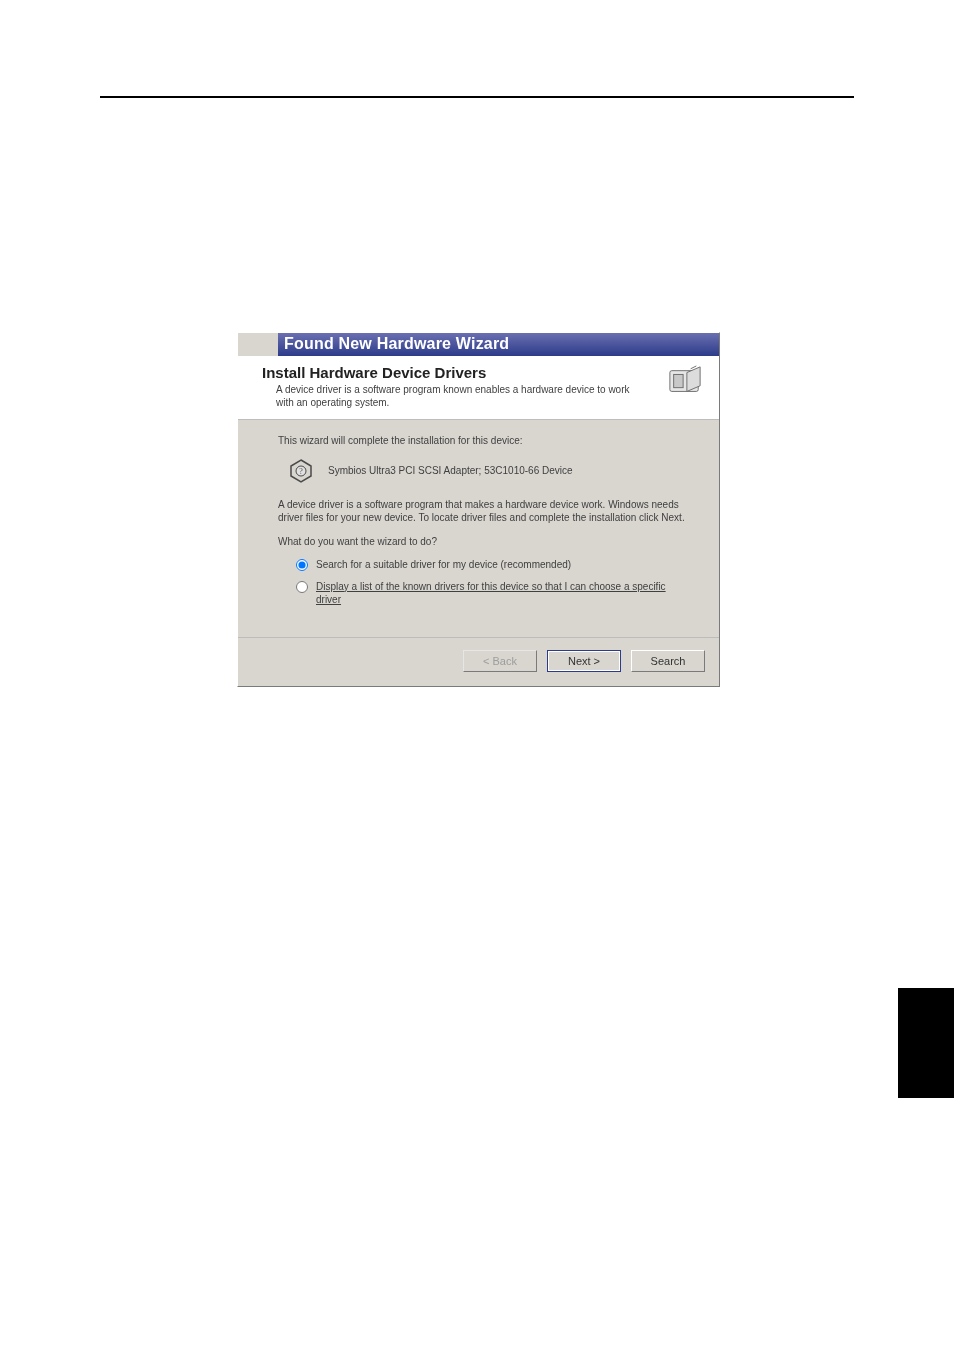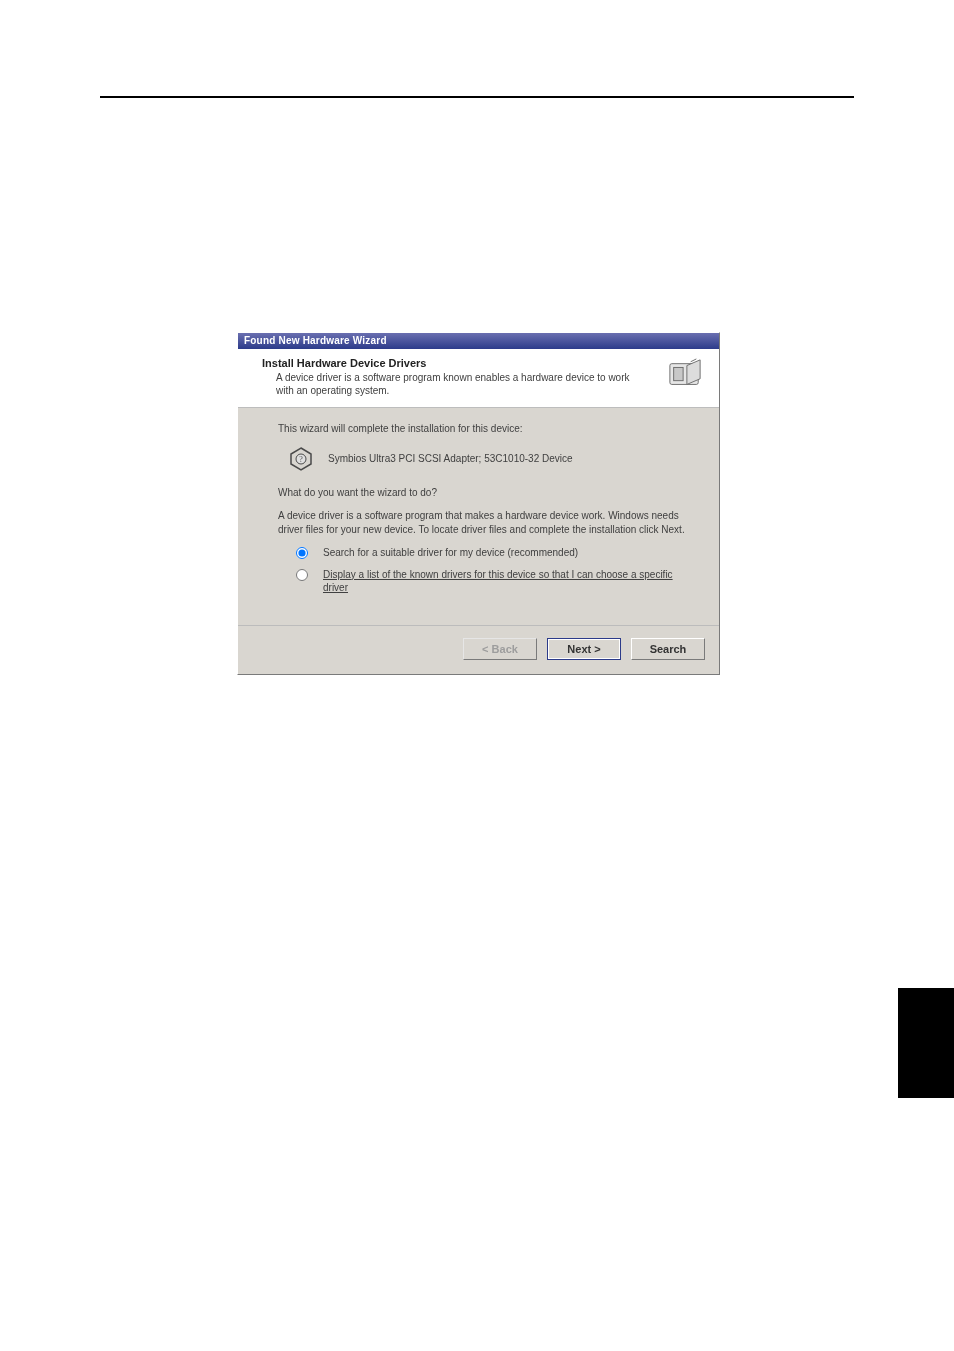--- a/index.html
+++ b/index.html
@@ -32,37 +32,38 @@
     border-right: 1px solid #7a7a7a;
     border-bottom: 1px solid #7a7a7a;
     font-family: Tahoma, Arial, sans-serif;
     font-size: 10px;
     color: #3a3a3a;
   }
   .titlebar {
     background: linear-gradient(#6a6fb0, #2c3b8a);
     color: #fff;
     font-weight: bold;
-    font-size: 10px;
+    font-size: 16px;
     padding: 2px 6px 3px 6px;
     letter-spacing: 0.2px;
+    margin-left: 40px;
   }
   .header {
     background: #fff;
     padding: 8px 10px 10px 24px;
     border-bottom: 1px solid #bdbdbd;
     display: flex;
     align-items: flex-start;
   }
   .header-text {
     flex: 1;
   }
   .header-title {
     font-weight: bold;
-    font-size: 11px;
+    font-size: 15px;
     color: #222;
   }
   .header-sub {
     margin: 3px 0 0 14px;
     color: #404040;
     line-height: 1.25;
     max-width: 370px;
   }
   .header-icon {
     width: 36px;
@@ -93,21 +94,21 @@
     align-items: center;
     justify-content: center;
   }
   .device-icon svg { width: 26px; height: 26px; }
   .radio-group {
     margin: 4px 0 0 18px;
   }
   .radio-row {
     display: flex;
     align-items: flex-start;
-    gap: 15px;
+    gap: 8px;
     margin-bottom: 8px;
   }
   .radio-row input[type="radio"] {
     margin: 1px 0 0 0;
     width: 12px;
     height: 12px;
   }
   .radio-label {
     max-width: 360px;
   }
@@ -127,21 +128,20 @@
     height: 22px;
     font-family: Tahoma, Arial, sans-serif;
     font-size: 11px;
     color: #333;
     background: #d9d6d0;
     border-top: 1px solid #fff;
     border-left: 1px solid #fff;
     border-right: 1px solid #7a7a7a;
     border-bottom: 1px solid #7a7a7a;
     cursor: pointer;
-    font-weight: bold;
   }
   .win-button.default {
     border: 1.5px solid #2c3b8a;
     box-shadow: inset 0 0 0 1px #fff;
   }
   .win-button.disabled {
     color: #9d9d9d;
     border-top-color: #e6e6e6;
     border-left-color: #e6e6e6;
   }
@@ -184,26 +184,26 @@
       <p>This wizard will complete the installation for this device:</p>
 
       <div class="device-row">
         <div class="device-icon">
           <svg viewBox="0 0 26 26">
             <path d="M13 2 L23 8 L23 18 L13 24 L3 18 L3 8 Z" fill="none" stroke="#4a4a4a" stroke-width="1.5"></path>
             <circle cx="13" cy="13" r="5" fill="#e0e0e0" stroke="#4a4a4a"></circle>
             <text x="13" y="16" text-anchor="middle" font-size="8" font-family="Tahoma" fill="#4a4a4a">?</text>
           </svg>
         </div>
-        <div>Symbios Ultra3 PCI SCSI Adapter; 53C1010-32 Device</div>
-      </div>
+        <div>Symbios Ultra3 PCI SCSI Adapter; 53C1010-66 Device</div>
+      </div>
+
+      <p>A device driver is a software program that makes a hardware device work. Windows needs driver files for your new device. To locate driver files and complete the installation click Next.</p>
 
       <p>What do you want the wizard to do?</p>
-
-      <p>A device driver is a software program that makes a hardware device work. Windows needs driver files for your new device. To locate driver files and complete the installation click Next.</p>
 
       <div class="radio-group">
         <label class="radio-row">
           <input type="radio" name="wizopt" checked="" style="">
           <span class="radio-label">Search for a suitable driver for my device (recommended)</span>
         </label>
         <label class="radio-row">
           <input type="radio" name="wizopt" style="">
           <span class="radio-label-indent">Display a list of the known drivers for this device so that I can choose a specific driver</span>
         </label>

